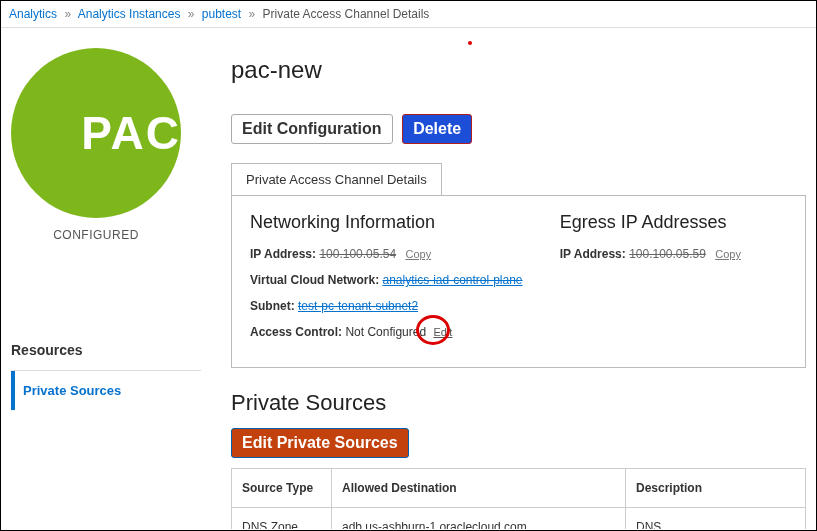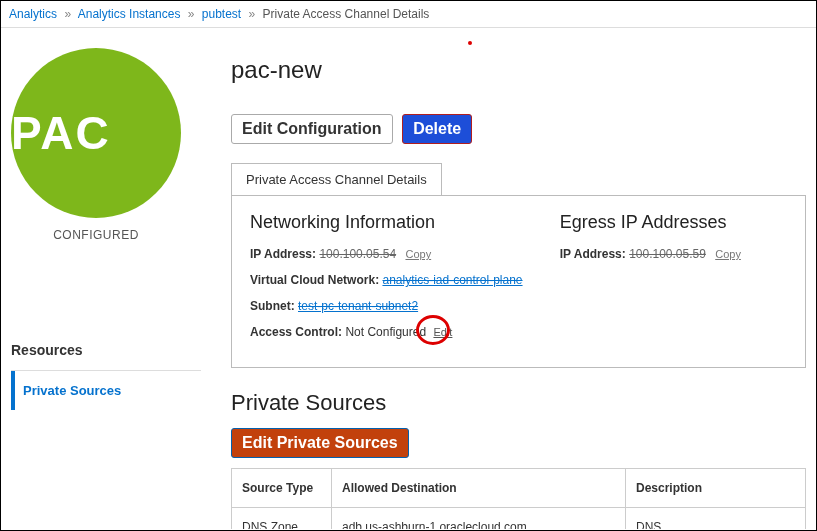--- a/index.html
+++ b/index.html
@@ -37,21 +37,21 @@
     flex: 1;
     padding: 10px 10px 0 20px;
     overflow: hidden;
   }
   .pac-circle {
     width: 170px; height: 170px;
     border-radius: 50%;
     background: #7eb71b;
     display: flex;
     align-items: center;
-    justify-content: flex-start;
+    justify-content: flex-end;
     margin-top: 10px;
   }
   .pac-circle span {
     color: #fff;
     font-weight: 800;
     font-size: 46px;
     letter-spacing: 2px;
     font-family: Arial, sans-serif;
   }
   .configured-label {

